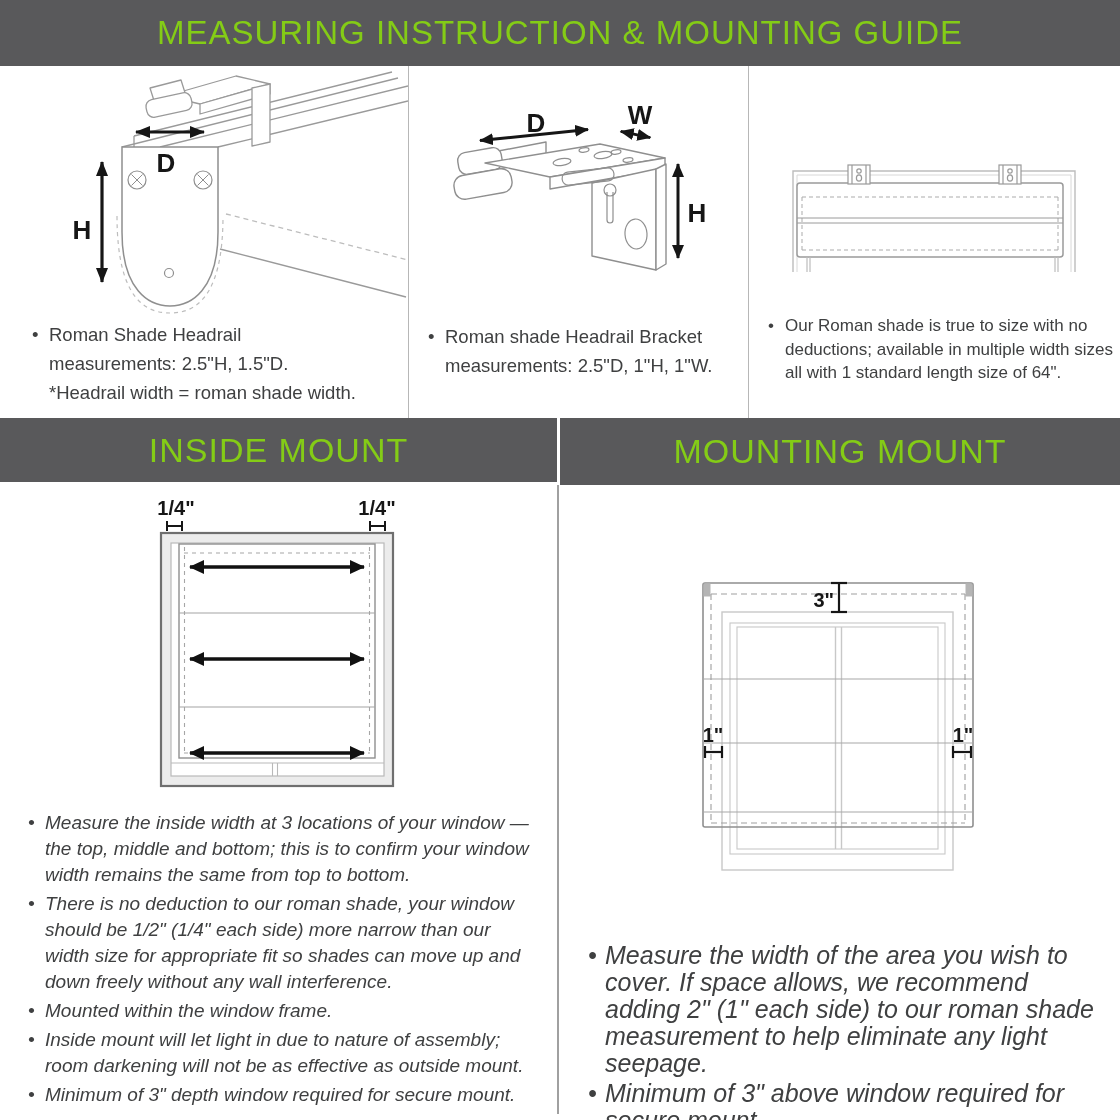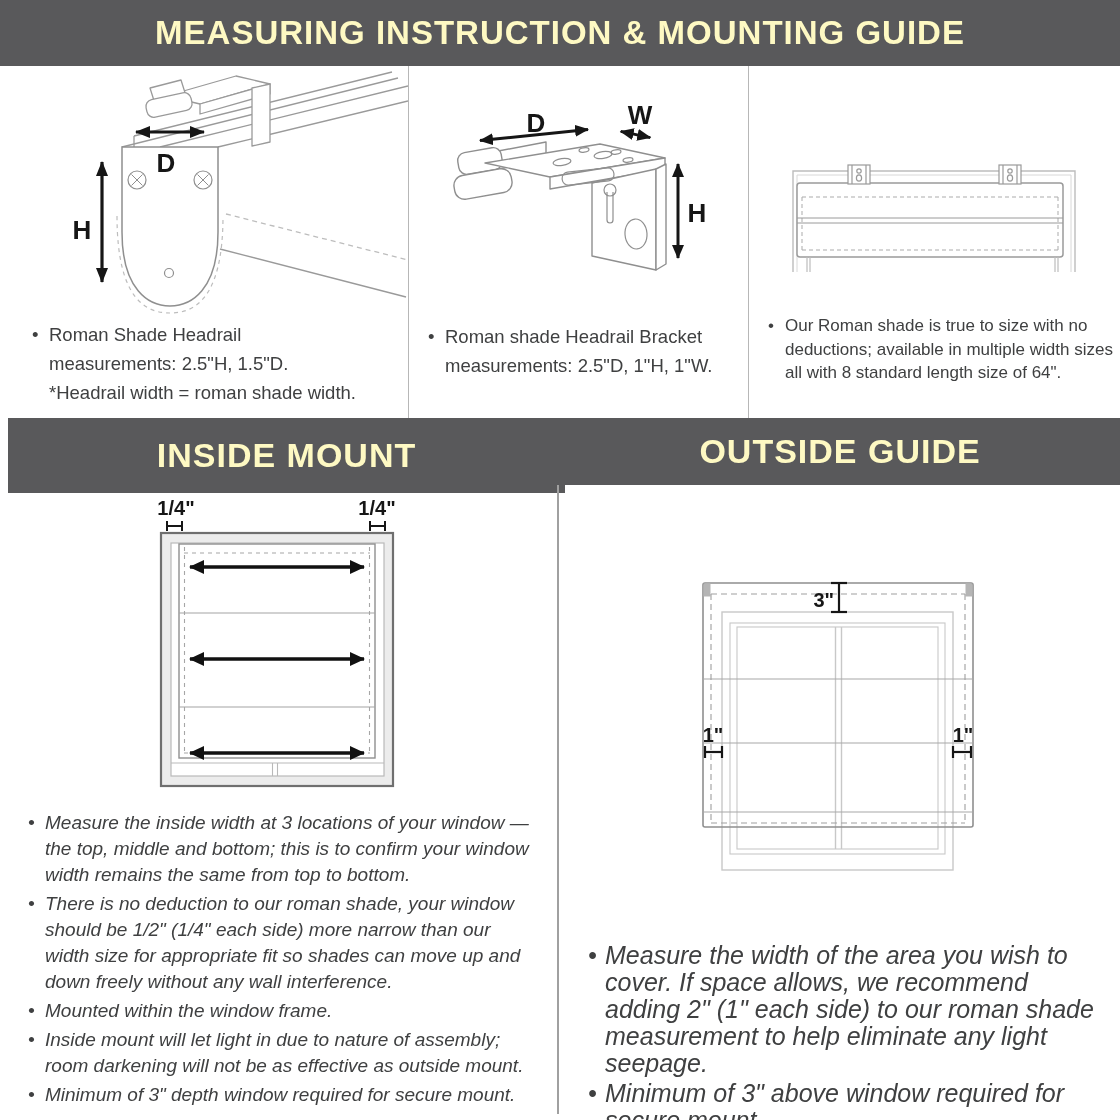--- a/index.html
+++ b/index.html
@@ -1,24 +1,24 @@
 <!DOCTYPE html>
 <html><head>
 <meta charset="utf-8">
 <style>
   html,body{margin:0;padding:0;background:#fff;}
   #page{position:relative;width:1120px;height:1120px;background:#fff;overflow:hidden;
         font-family:"Liberation Sans","DejaVu Sans",sans-serif;color:#3f4041;}
 
   
   .darkbar{position:absolute;background:#59595b;display:flex;align-items:center;justify-content:center;}
-  .darkbar span{color:#fef9c3;font-weight:bold;}
+  .darkbar span{color:#84cc16;font-weight:normal;}
   #top-header{left:0;top:0;width:1120px;height:66px;}
   #top-header span{font-size:33px;letter-spacing:1px;}
-  #bar-inside{left:8px;top:418px;width:557px;height:75px;}
+  #bar-inside{left:0;top:418px;width:557px;height:64px;}
   #bar-outside{left:560px;top:418px;width:560px;height:67px;}
   #bar-inside span,#bar-outside span{font-size:34px;letter-spacing:1px;}
 
   
   .vdiv{position:absolute;top:66px;width:1px;height:352px;background:#b7b7b7;}
   #vdiv1{left:408px;} #vdiv2{left:748px;}
   #coldiv{position:absolute;left:557px;top:485px;width:2px;height:629px;background:#a0a0a0;}
 
   
   .note{position:absolute;}
@@ -185,29 +185,29 @@
     <g stroke="#bdbdbd" stroke-width="1.2">
       <line x1="59" y1="191" x2="59" y2="206"></line>
         <line x1="62" y1="191" x2="62" y2="206"></line>
       <line x1="307" y1="191" x2="307" y2="206"></line>
         <line x1="310" y1="191" x2="310" y2="206"></line>
     </g>
   </svg>
 
   <div id="note-mounted" class="note">
     <div class="b">
-      <span class="blk">Our Roman shade is true to size with no deductions; available in multiple width sizes all with 8 standard length size of 64".</span>
+      <span class="blk">Our Roman shade is true to size with no deductions; available in multiple width sizes all with 1 standard length size of 64".</span>
     </div>
   </div>
 
   <div id="bar-inside" class="darkbar">
     <span>INSIDE MOUNT</span>
   </div>
   <div id="bar-outside" class="darkbar">
-    <span>OUTSIDE GUIDE</span>
+    <span>MOUNTING MOUNT</span>
   </div>
   <div id="coldiv"></div>
 
   <svg id="svg-inside" class="diag" width="557" height="316" viewBox="0 0 557 316">
     <defs>
       <marker id="ah3" markerUnits="userSpaceOnUse" markerWidth="20" markerHeight="18" refX="14" refY="7" orient="auto-start-reverse">
         <path d="M0,0 L15,7 L0,14 Z" fill="#111111"></path>
       </marker>
     </defs>
     <text class="dim" x="176" y="29" text-anchor="middle">1/4"</text>

